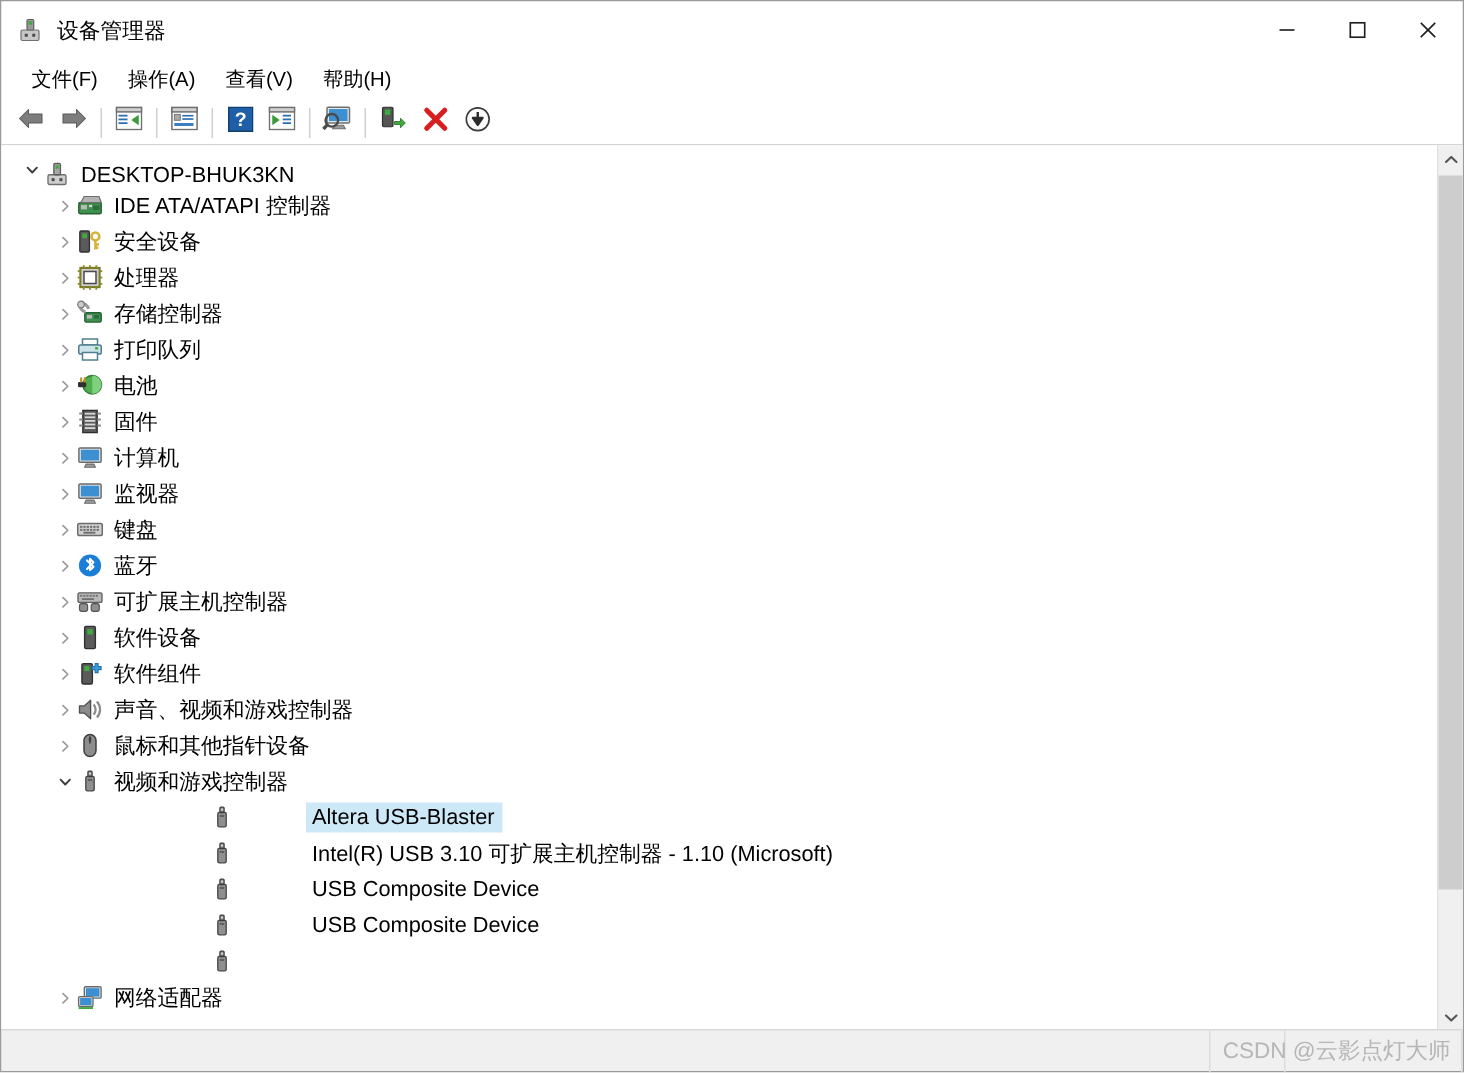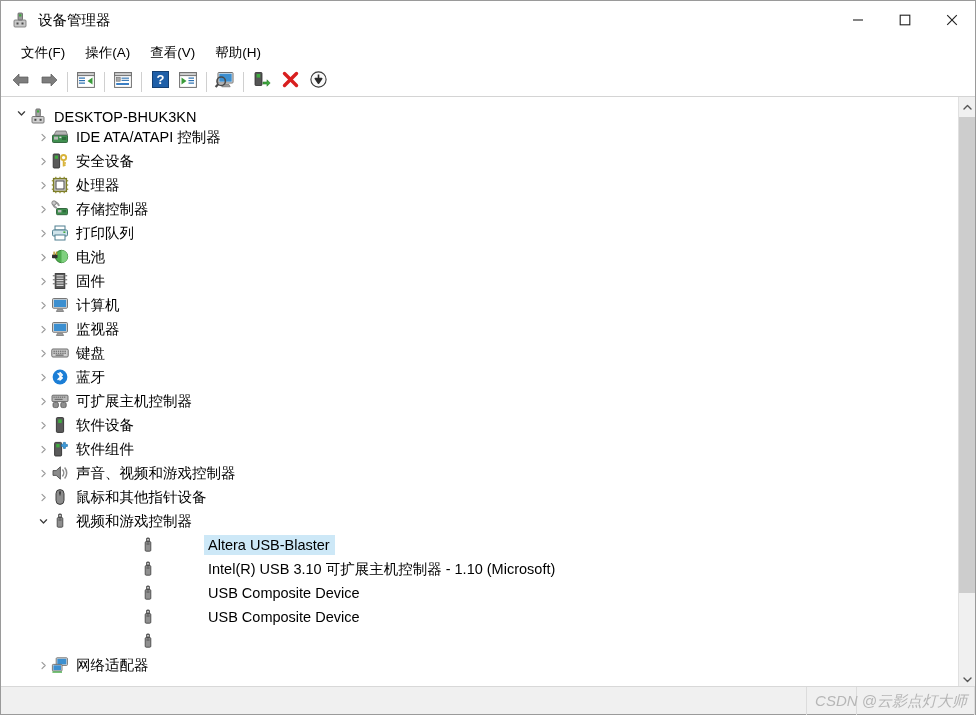--- a/index.html
+++ b/index.html
@@ -167,21 +167,20 @@
 
   
   #statusbar {
     height: 28px;
     flex: 0 0 28px;
     background: #f0f0f0;
     border-top: 1px solid #d8d8d8;
     display: flex;
     align-items: center;
     position: relative;
-    font-style: italic;
   }
   .st-cell { height: 28px; border-right: 1px solid #dcdcdc; }
   #st-main { flex: 1 1 auto; }
   #st-b { width: 50px; }
   #st-c { width: 118px; }
   #watermark {
     position: absolute;
     right: 8px;
     top: 50%;
     transform: translateY(-50%);

